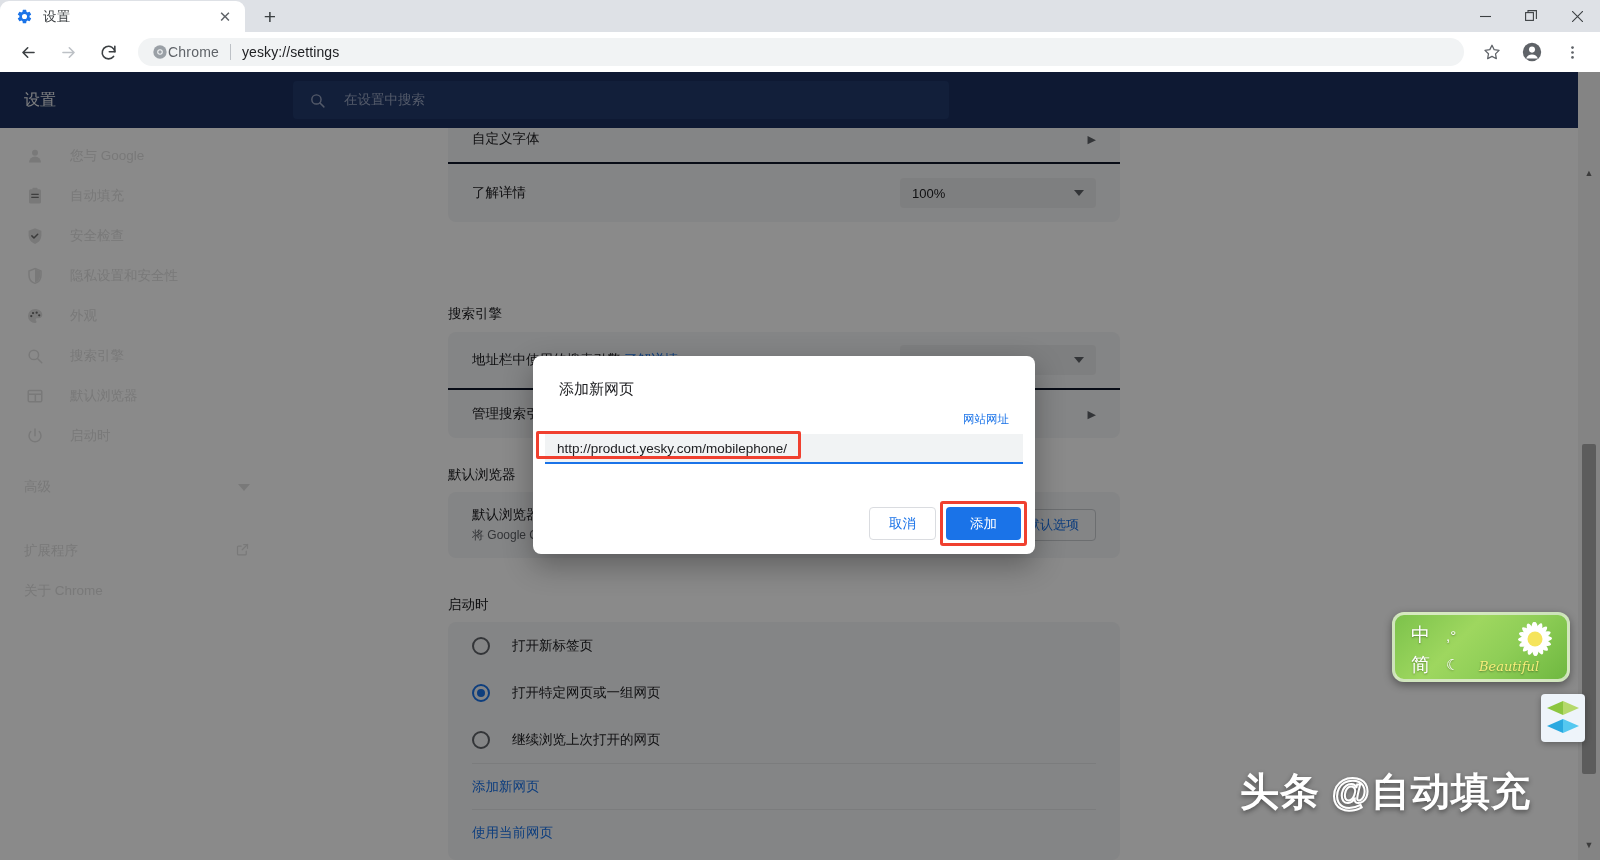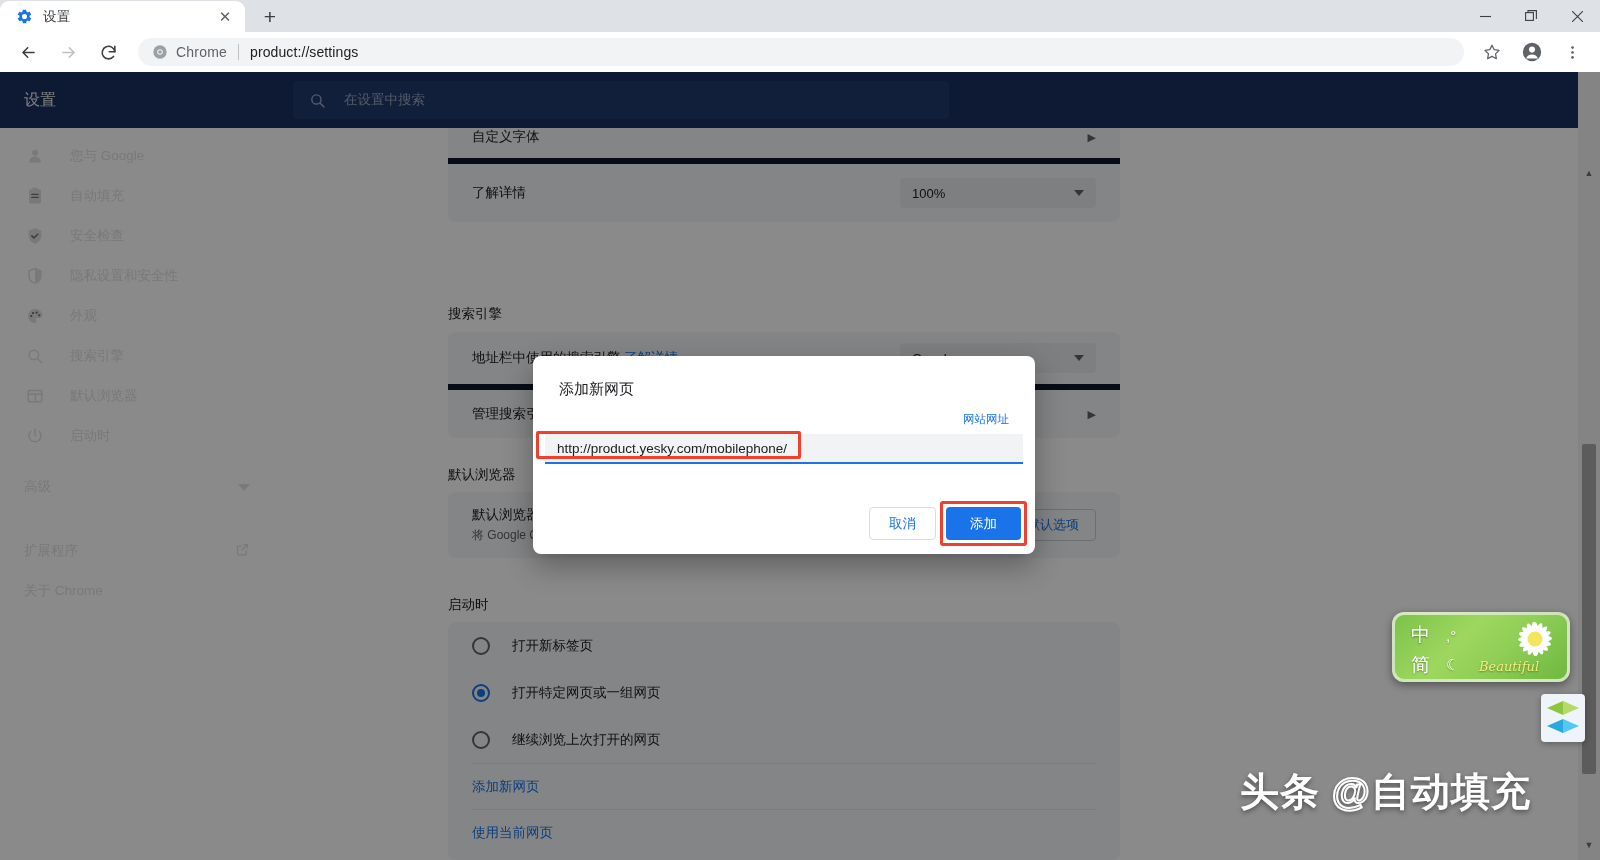--- a/index.html
+++ b/index.html
@@ -51,21 +51,21 @@
   .tb-icon {
     width: 32px; height: 32px; margin: 0 4px; display: flex;
     align-items: center; justify-content: center; border-radius: 50%;
     color: #5f6368;
   }
   .tb-icon.disabled { color: #bdc1c6; }
   .omnibox {
     flex: 1; height: 28px; margin: 0 8px 0 10px; background: #f1f3f4;
     border-radius: 14px; display: flex; align-items: center; padding: 0 14px;
   }
-  .omni-chip { display: flex; align-items: flex-end; gap: 8px; }
+  .omni-chip { display: flex; align-items: flex-end; }
   .omni-chip-label { font-size: 14px; color: #5f6368; letter-spacing: .2px; }
   .omni-sep { width: 1px; height: 16px; background: #bdc1c6; margin: 0 11px; }
   .omni-url { font-size: 14px; color: #202124; letter-spacing: .1px; }
 
   
   .page {
     position: absolute; top: 72px; left: 0; width: 1600px; height: 788px;
     background: #ffffff; overflow: hidden;
   }
   .settings-header {
@@ -111,21 +111,21 @@
 
   .content {
     position: absolute; top: 56px; left: 276px; width: 1302px; height: 732px;
   }
   .card {
     position: absolute; left: 172px; width: 672px;
     background: #f4f5f7; border-radius: 8px;
   }
   .row {
     display: flex; align-items: center; padding: 0 24px; height: 48px;
-    border-bottom: 6px solid #0f172a;
+    border-bottom: 2px solid #0f172a;
   }
   .row:last-child { border-bottom: none; }
   .row-label { flex: 1; font-size: 13.5px; color: #202124; }
   .row-sub { font-size: 12px; color: #5f6368; margin-top: 3px; }
   .chev { color: #5f6368; font-size: 11px; }
   .select {
     width: 196px; height: 30px; background: #e9eaec; border-radius: 4px;
     display: flex; align-items: center; padding: 0 12px; font-size: 13px;
     color: #202124;
   }
@@ -318,21 +318,21 @@
     <div class="omnibox">
       <span class="omni-chip">
         <svg width="16" height="16" viewBox="0 0 24 24">
           <circle cx="12" cy="12" r="10" fill="#9aa0a6"></circle>
           <circle cx="12" cy="12" r="4.2" fill="#f1f3f4"></circle>
           <circle cx="12" cy="12" r="2.6" fill="#9aa0a6"></circle>
         </svg>
         <span class="omni-chip-label">Chrome</span>
       </span>
       <span class="omni-sep"></span>
-      <span class="omni-url">product://settings</span>
+      <span class="omni-url">yesky://settings</span>
     </div>
 
     <div class="tb-icon">
       <svg width="18" height="18" viewBox="0 0 24 24" fill="none" stroke="#5f6368" stroke-width="1.7" stroke-linejoin="round">
           <path d="M12 3l2.9 5.9 6.5.95-4.7 4.6 1.1 6.5L12 17.9 6.2 20.9l1.1-6.5-4.7-4.6 6.5-.95z"></path>
         </svg>
     </div>
     <div class="tb-icon">
       <svg width="22" height="22" viewBox="0 0 24 24" fill="#5f6368">
           <circle cx="12" cy="12" r="10"></circle>

